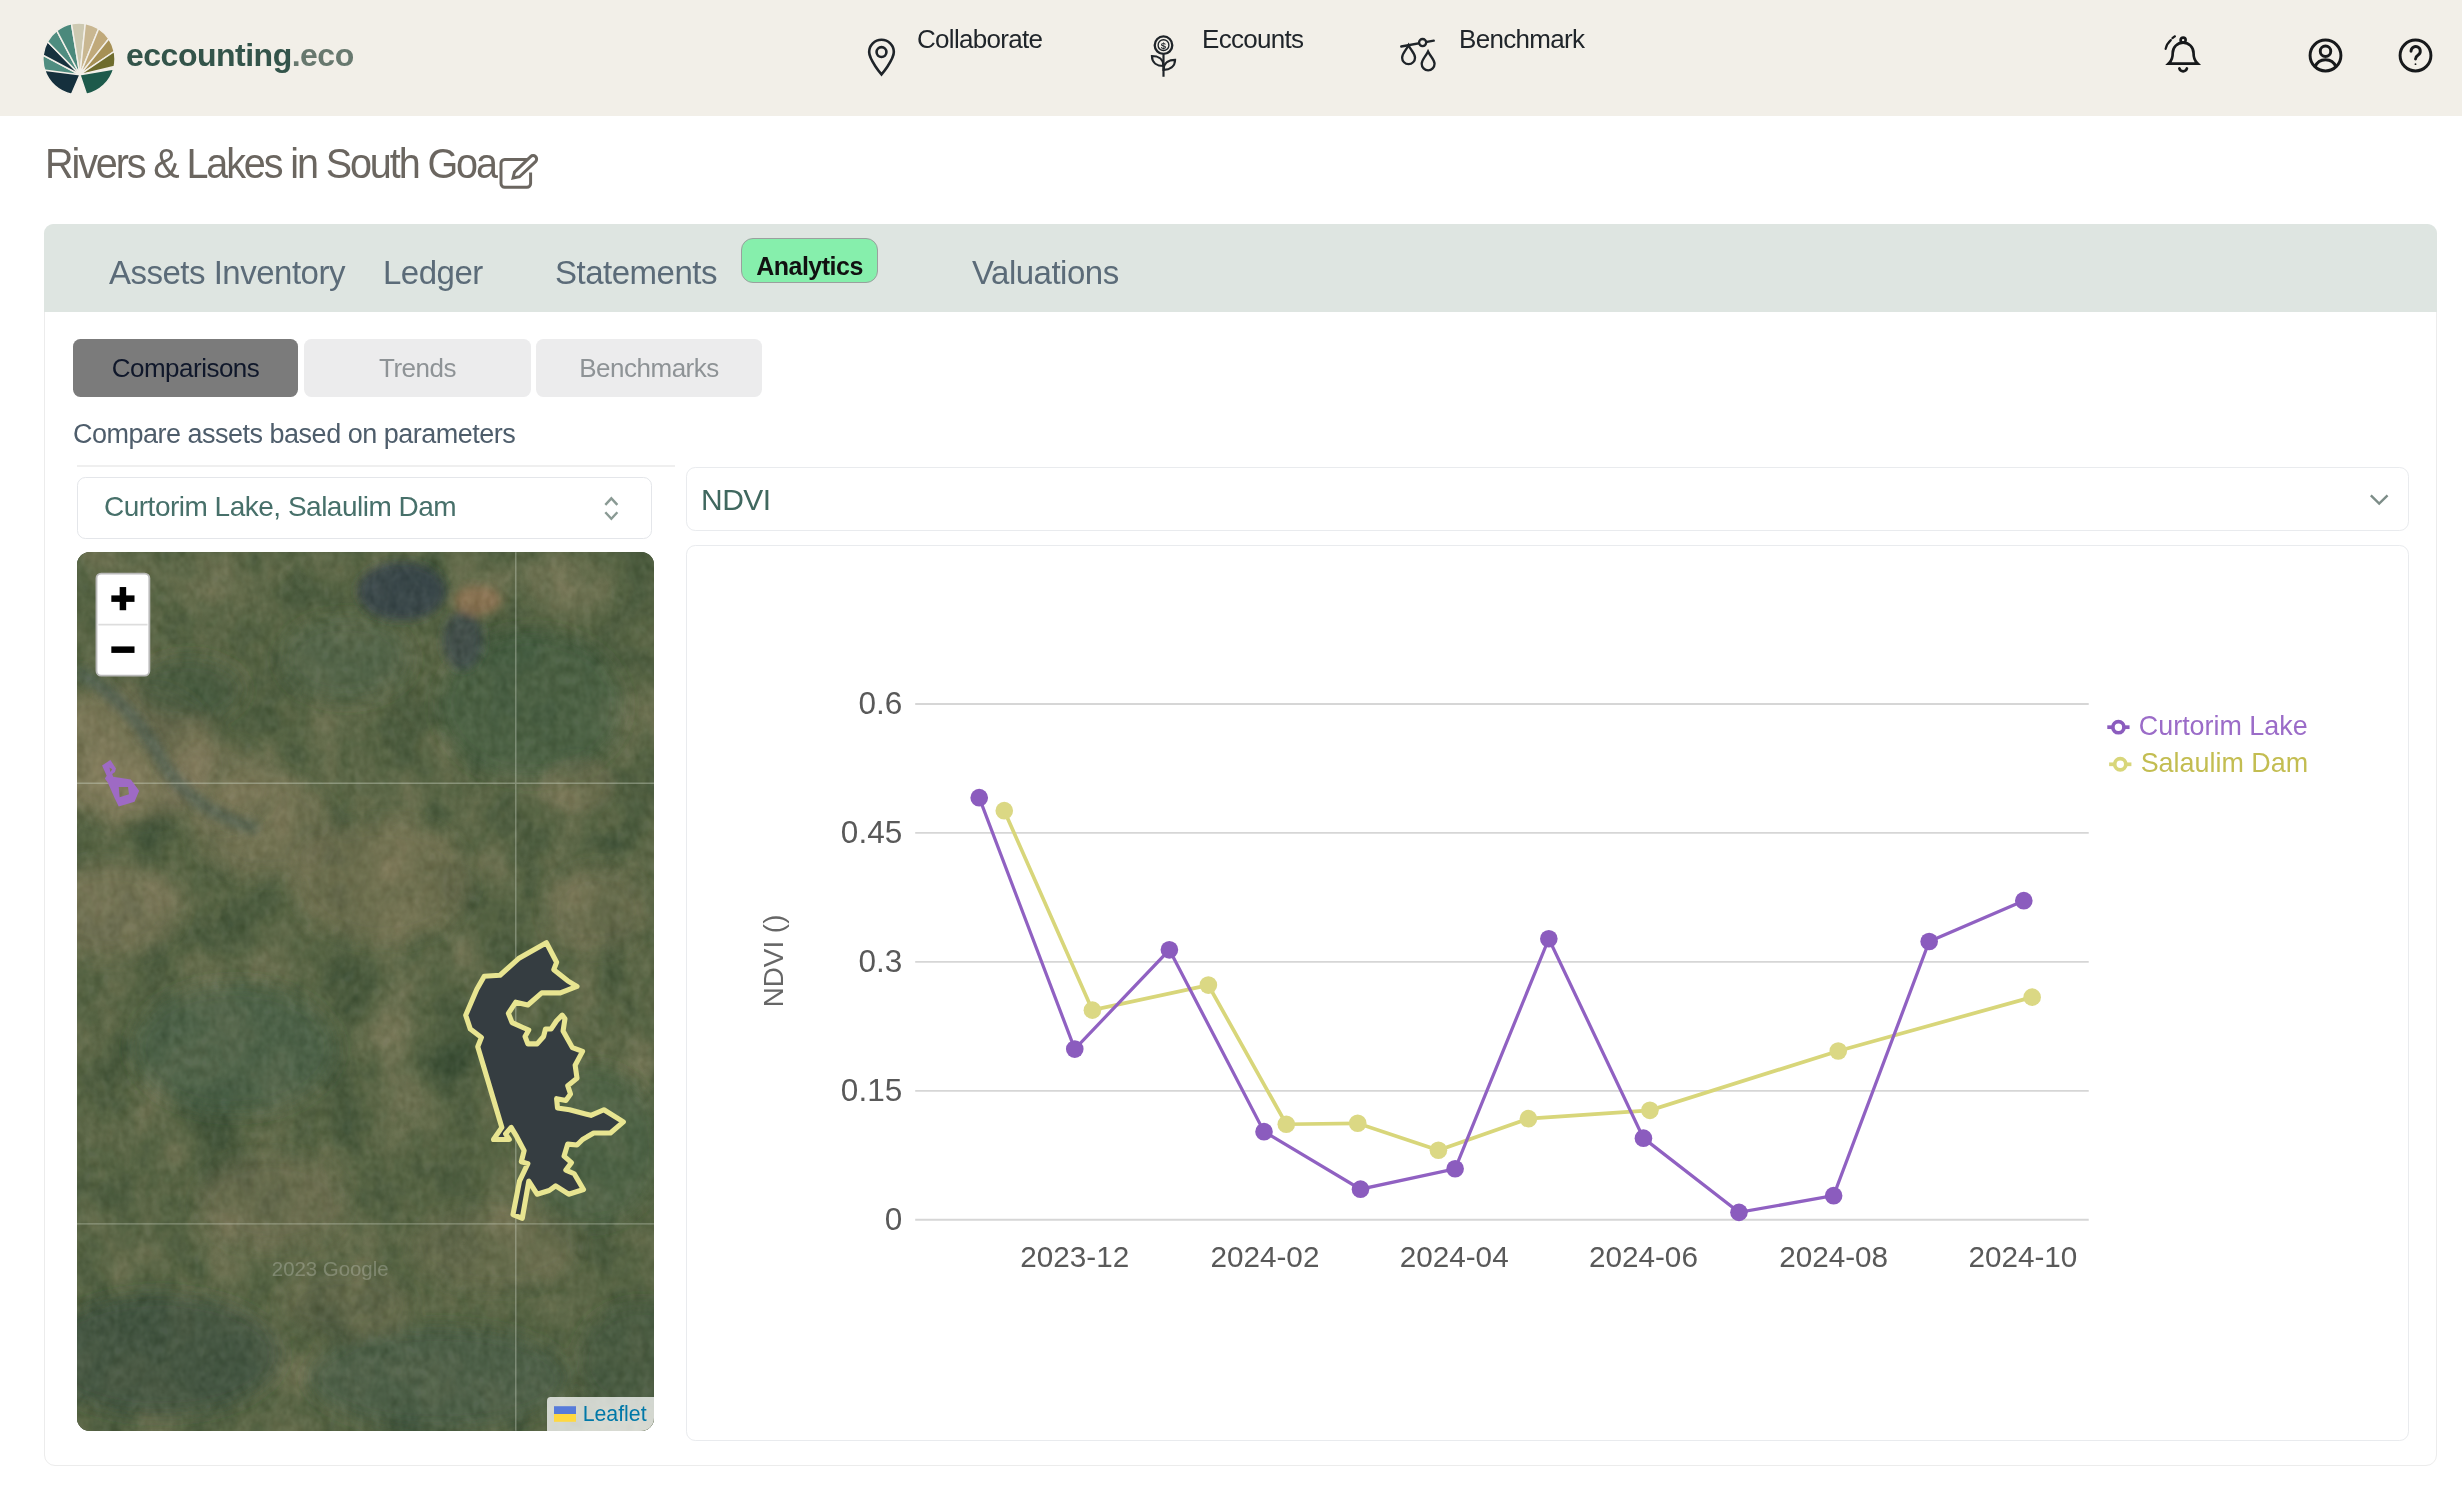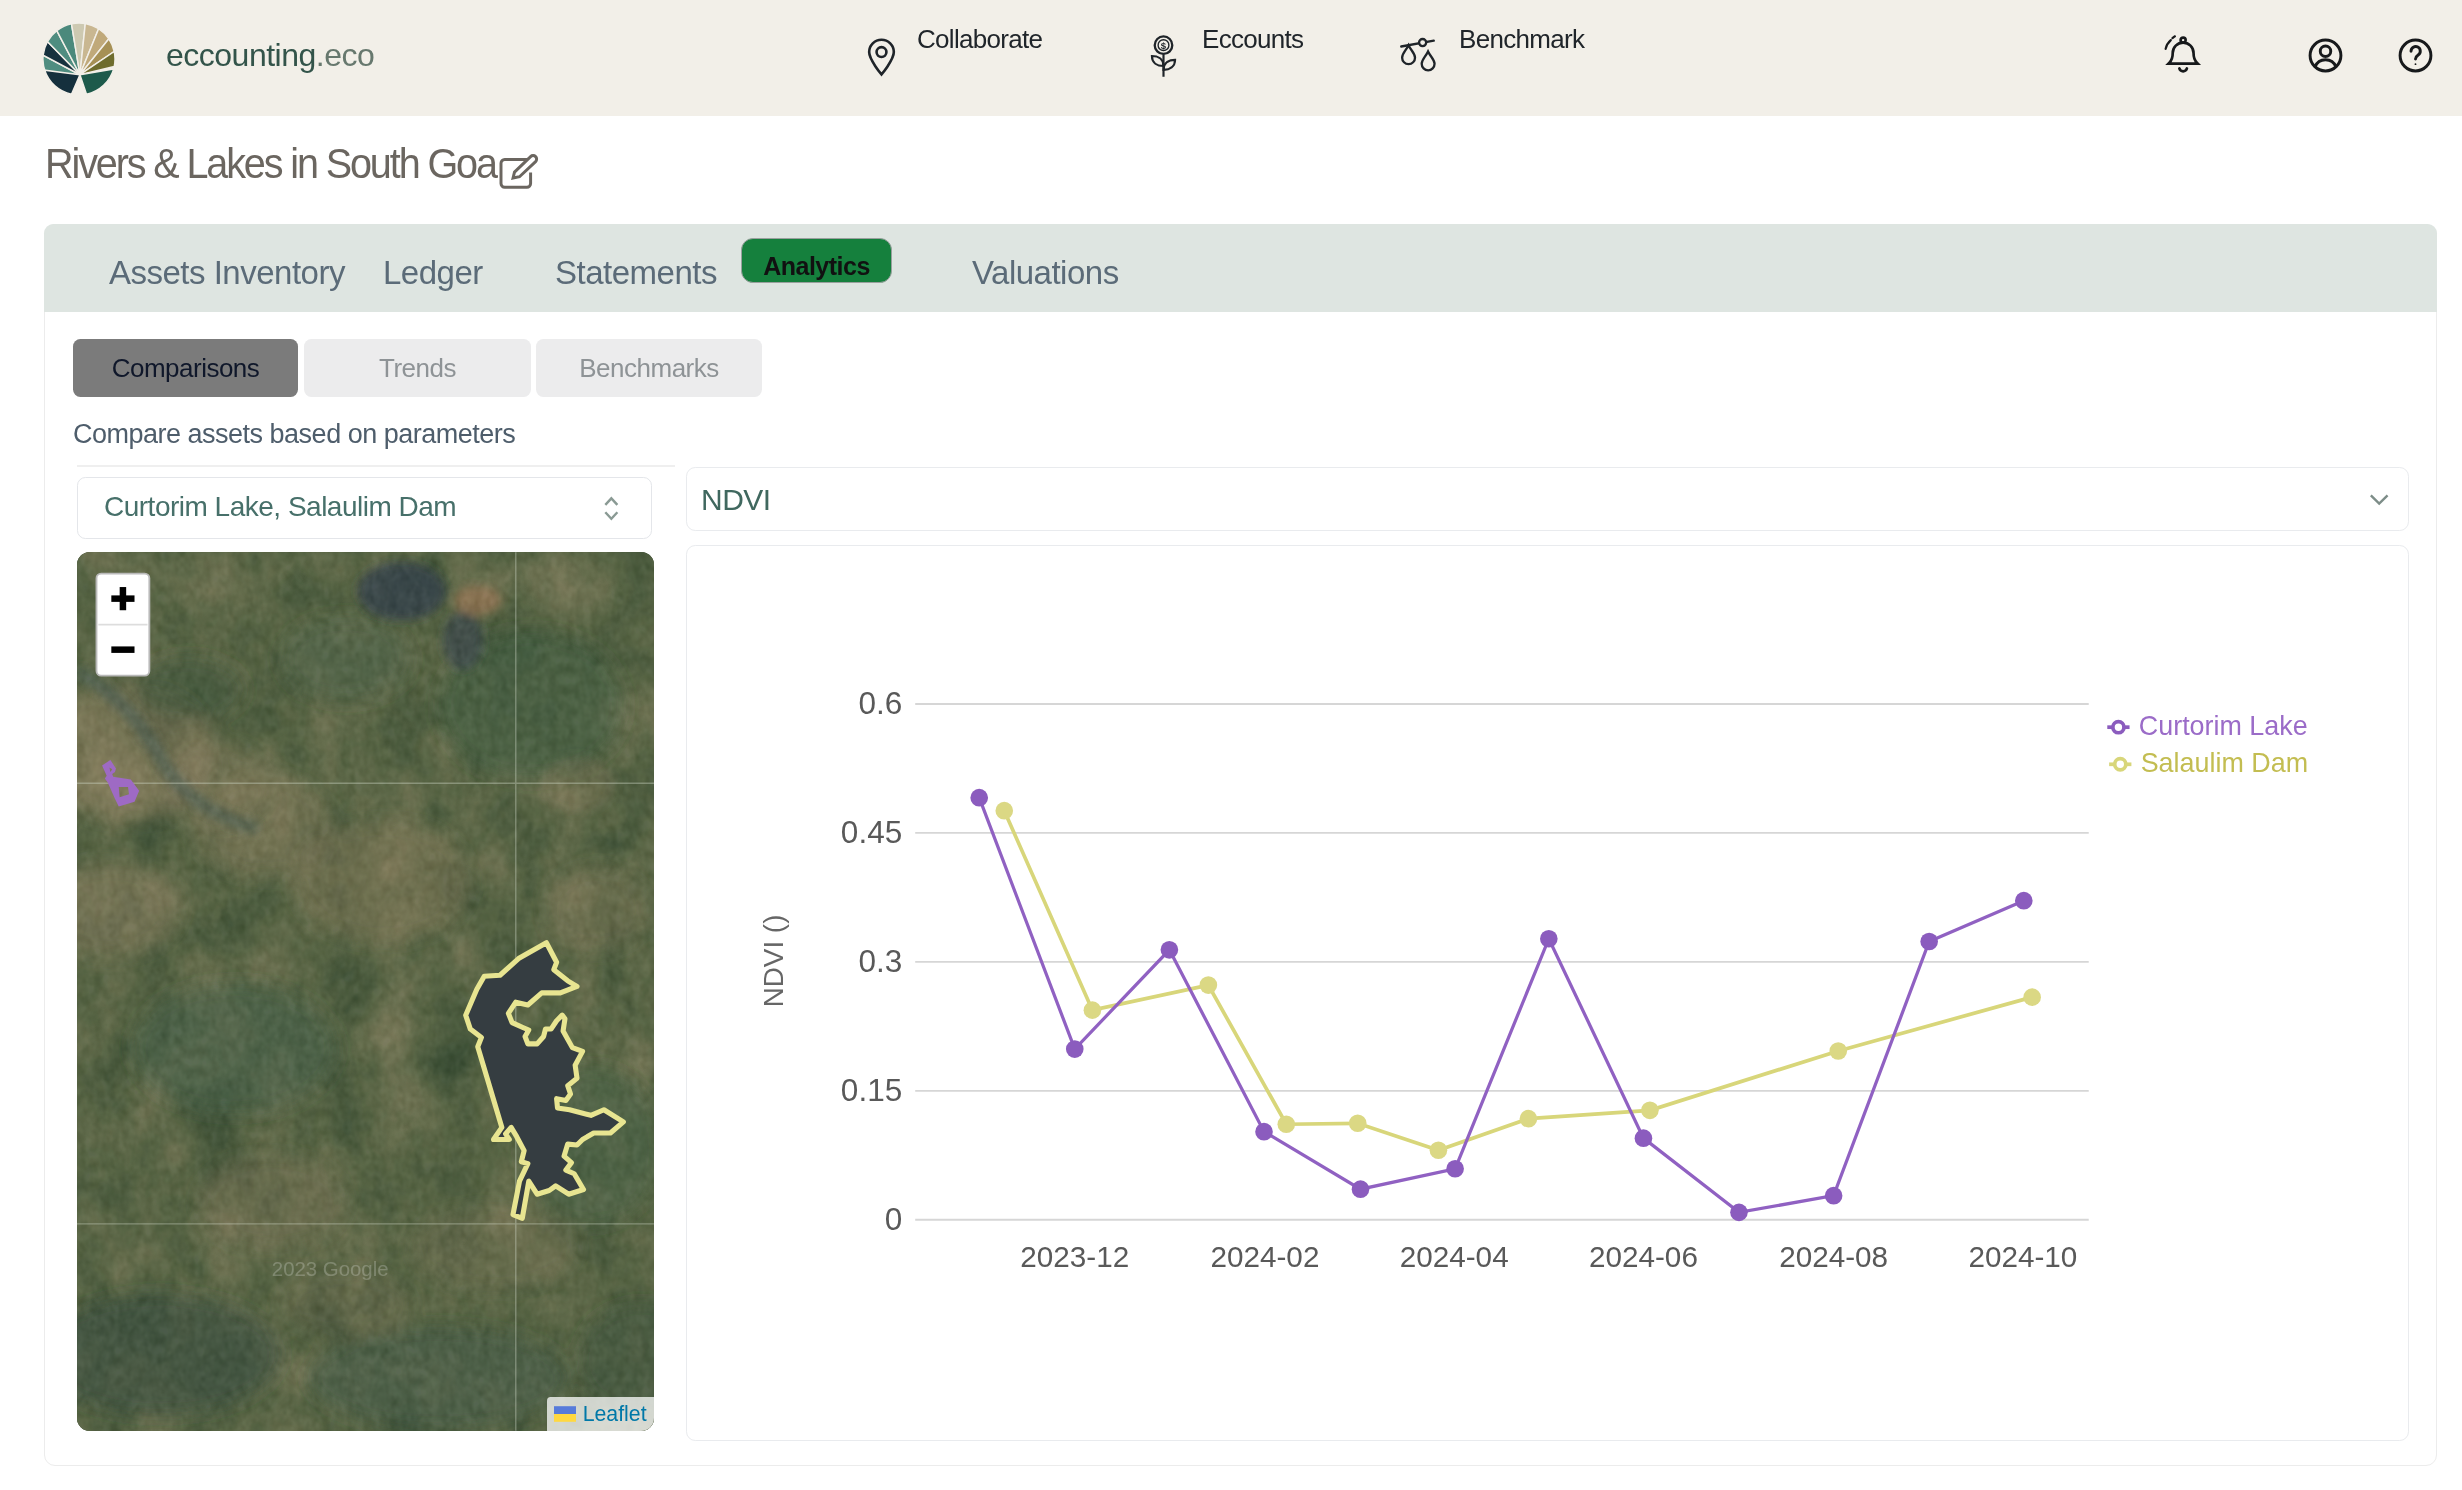--- a/index.html
+++ b/index.html
@@ -1,30 +1,30 @@
 <!DOCTYPE html>
 <html style="font-size:15px"><head>
 <meta charset="utf-8">
 <style>
   * { margin:0; padding:0; box-sizing:border-box; }
   html,body { width:2462px; height:1490px; background:#fff; font-family:"Liberation Sans", sans-serif; }
   .page { position:relative; width:2462px; height:1490px; overflow:hidden; background:#fff; }
   .abs { position:absolute; }
 
   .header { position:absolute; left:0; top:0; width:2462px; height:116px; background:#f2efe8; }
-  .brand { position:absolute; left:126px; top:37px; font-size:32px; font-weight:400; color:#33544a; letter-spacing:-0.5px;margin-left:40px; }
+  .brand { position:absolute; left:126px; top:37px; font-size:32px; font-weight:700; color:#33544a; letter-spacing:-0.5px; }
   .brand .eco { color:#67786e; }
   .navitem { position:absolute; top:24px; font-size:26px; font-weight:400; color:#20252a; letter-spacing:-0.7px; }
 
   .title { position:absolute; left:45px; top:139px; font-size:43px; color:#6b6660; letter-spacing:-2.3px; transform:scaleX(0.92); transform-origin:left top; white-space:nowrap; }
 
   .card { position:absolute; left:44px; top:224px; width:2393px; height:1242px; background:#fff; border:1.9px solid #ececec; border-radius:11px; }
   .tabbar { position:absolute; left:44px; top:224px; width:2393px; height:88px; background:#dee5e1; border-radius:9.3px 9.3px 0 0; }
   .tab { position:absolute; top:229px; height:88px; line-height:88px; font-size:33px; color:#5b6b78; letter-spacing:-0.5px; white-space:nowrap; }
-  .tab-active { position:absolute; left:741px; top:238px; width:151px; height:45px; background:#15803d; border:1.9px solid #9aa09e; border-radius:12px; font-size:25px; font-weight:700; color:#111; text-align:center; line-height:55px; letter-spacing:-0.5px; }
+  .tab-active { position:absolute; left:741px; top:238px; width:137px; height:45px; background:#86efac; border:1.9px solid #9aa09e; border-radius:12px; font-size:25px; font-weight:700; color:#111; text-align:center; line-height:55px; letter-spacing:-0.5px; }
 
   .pill { position:absolute; top:339px; height:58px; border-radius:7.4px; font-size:26px; text-align:center; line-height:58px; letter-spacing:-0.5px; }
   .pill1 { left:73px; width:225px; background:#7b7b7b; color:#0f172a; }
   .pill2 { left:304px; width:227px; background:#ececed; color:#8e9396; }
   .pill3 { left:536px; width:226px; background:#ececed; color:#8e9396; }
 
   .compare { position:absolute; left:73px; top:419px; font-size:27px; color:#4e5d6b; letter-spacing:-0.5px; }
   .divider { position:absolute; left:77px; top:465px; width:598px; height:1.9px; background:#efefef; }
 
   .dropdown { position:absolute; left:77px; top:477px; width:575px; height:62px; background:#fff; border:1.9px solid #e4e6ea; border-radius:8.4px; }

